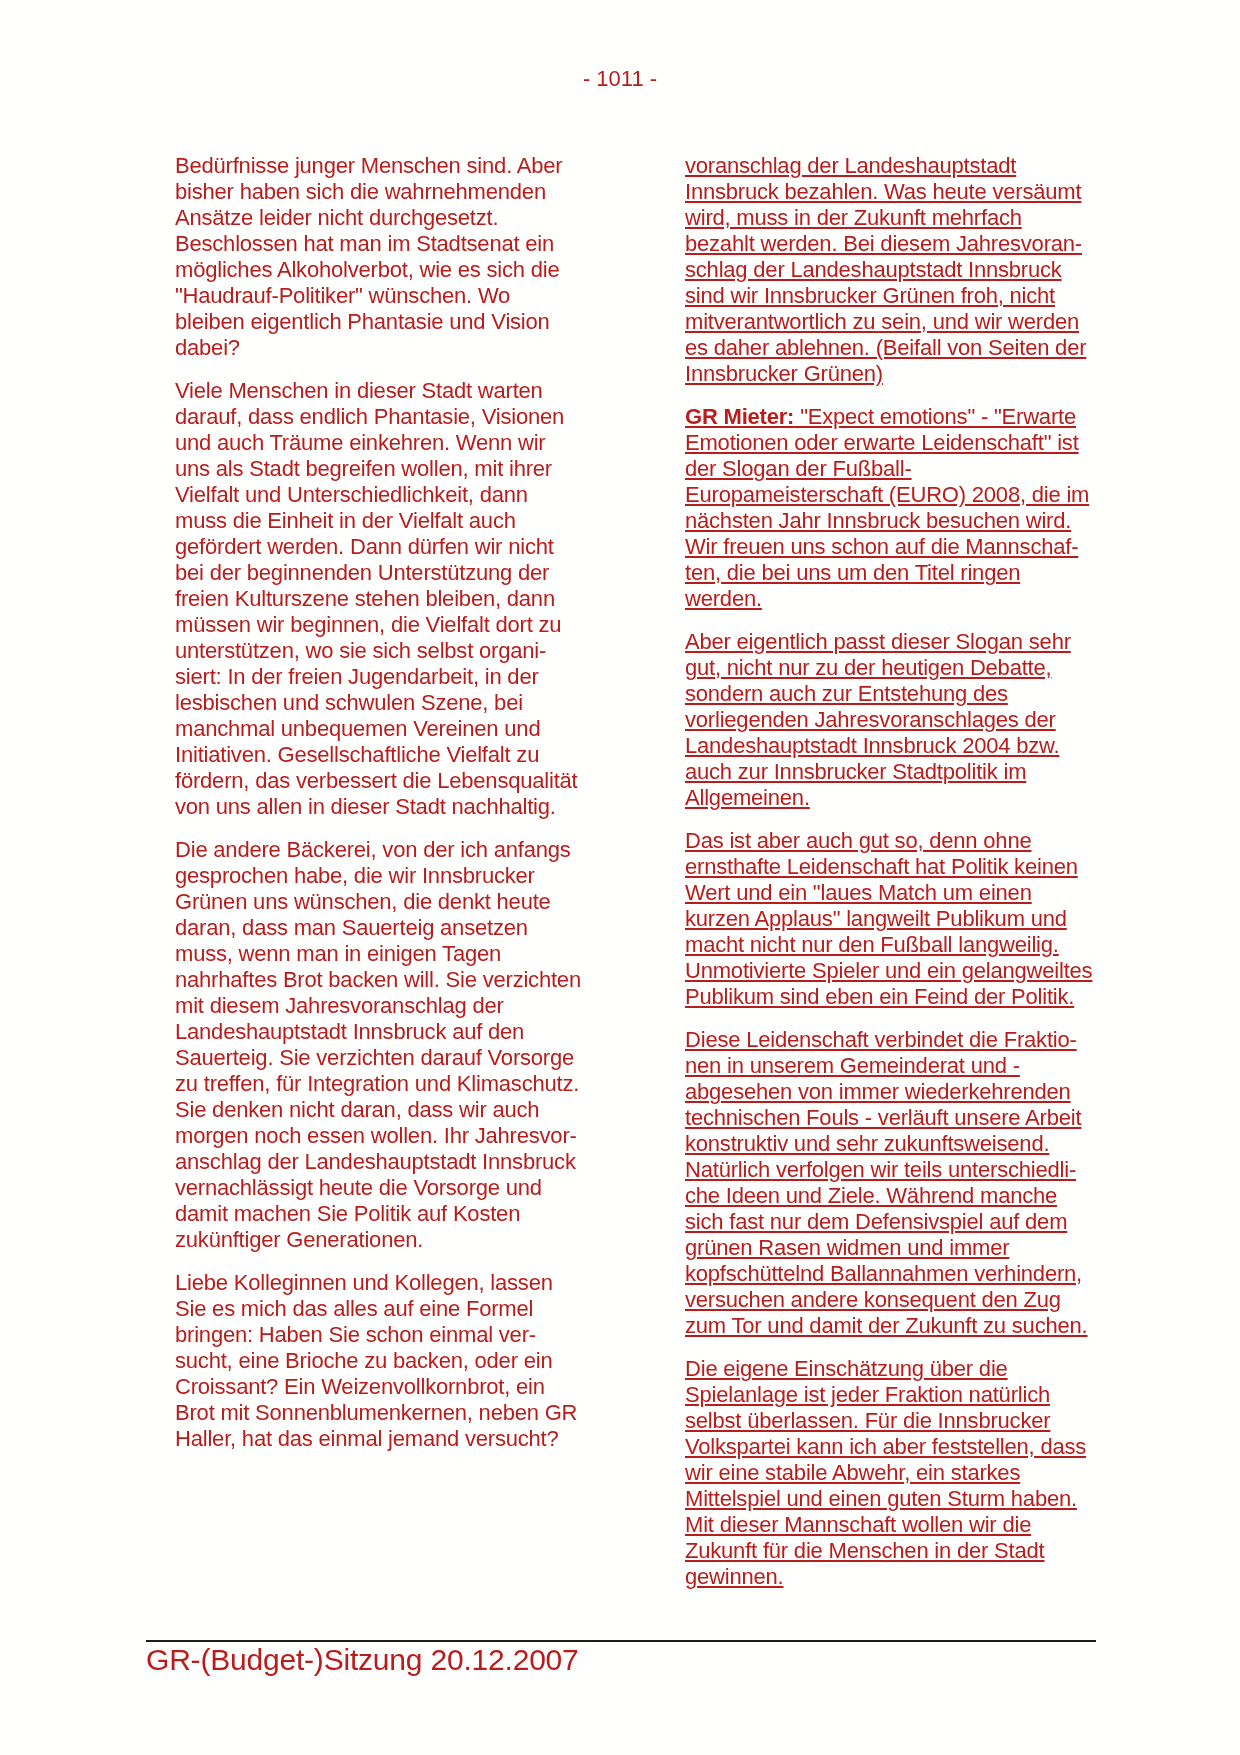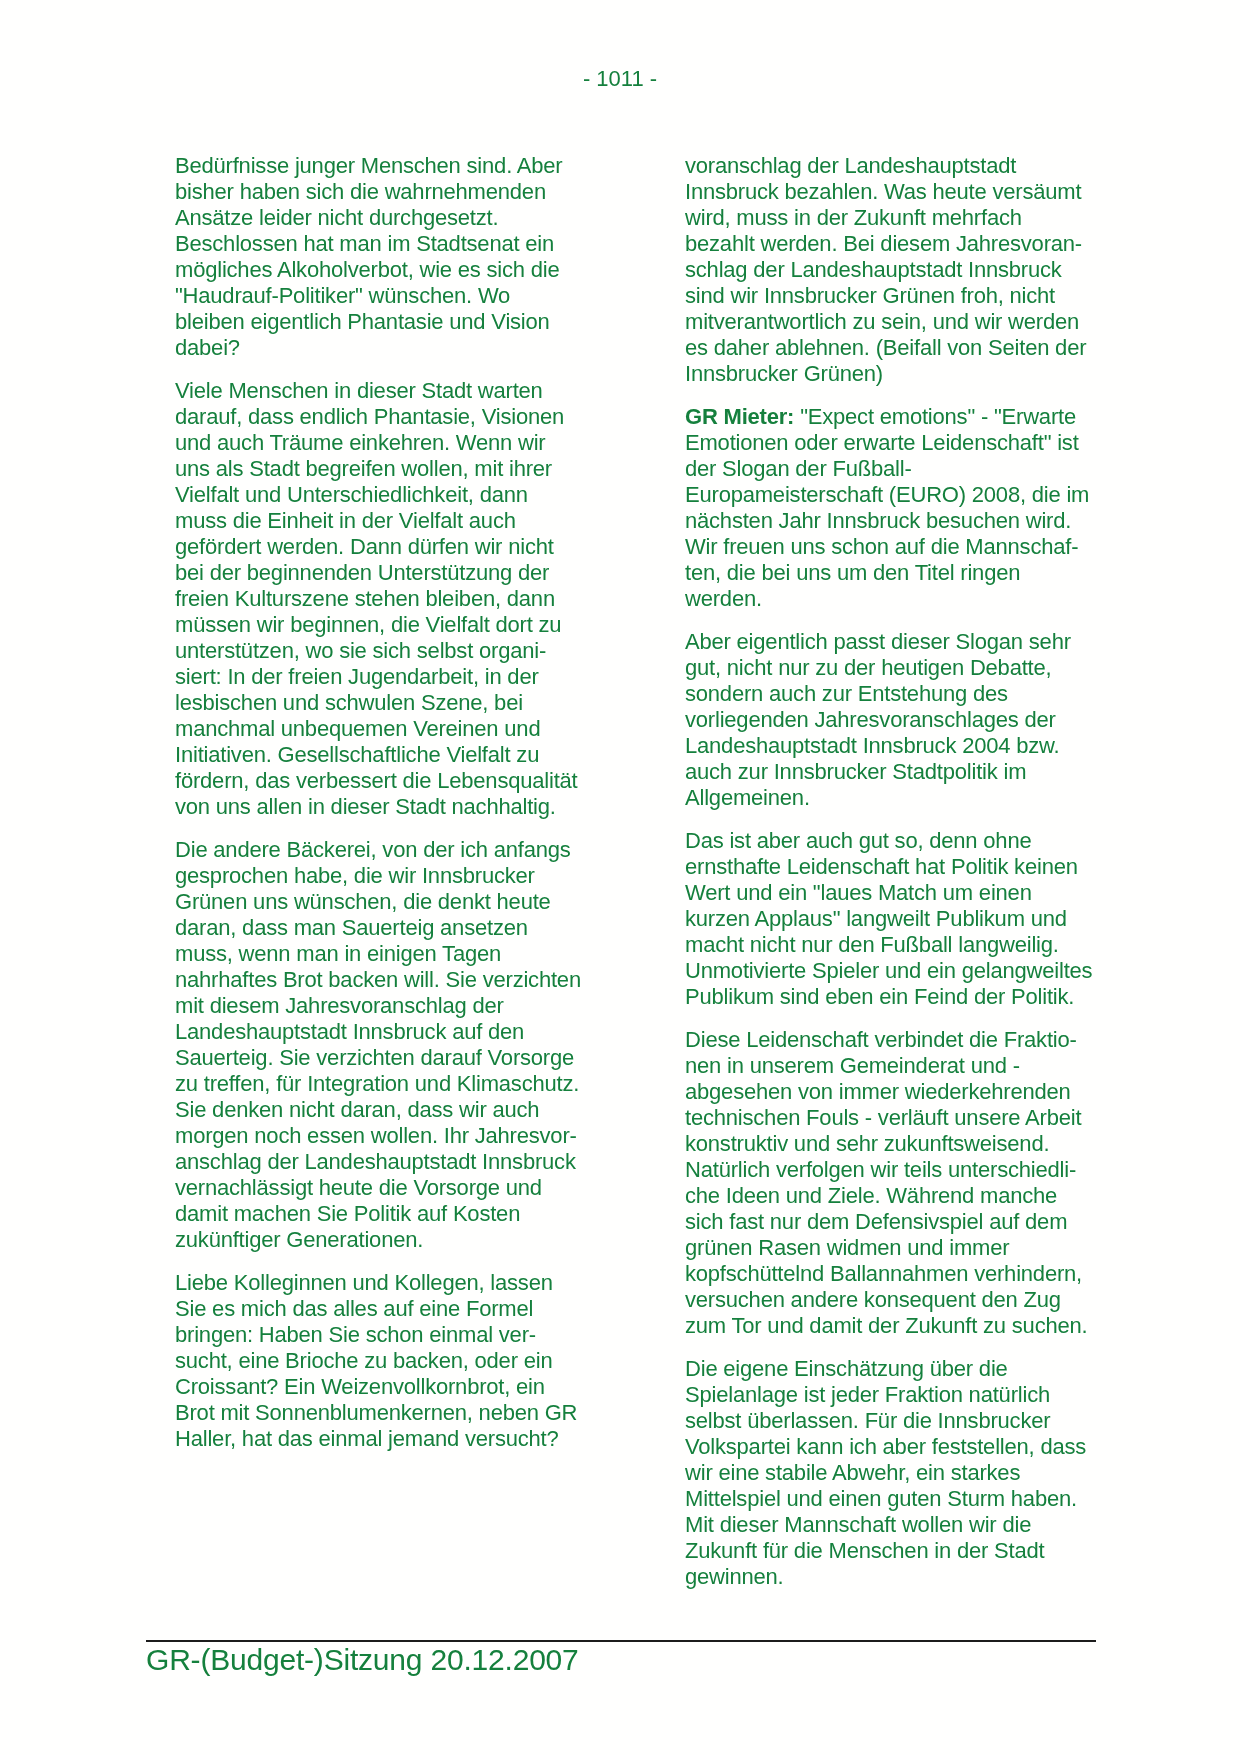--- a/index.html
+++ b/index.html
@@ -6,42 +6,42 @@
     margin: 0;
     padding: 0;
     background: #ffffff;
   }
   .page {
     position: relative;
     width: 1240px;
     height: 1755px;
     background: #fffffe;
     font-family: "Liberation Sans", sans-serif;
-    color: #15803d;
+    color: #b91c1c;
     overflow: hidden;
   }
   .page-number {
     position: absolute;
     top: 66px;
     left: 0;
     width: 1240px;
     text-align: center;
     font-size: 22px;
     line-height: 26px;
     white-space: pre;
   }
   .col {
     position: absolute;
     top: 153px;
     font-size: 22px;
     line-height: 26px;
     margin-left: 27px;
   }
   .col-left  { left: 148px; width: 448px; }
-  .col-right { left: 658px; width: 448px; }
+  .col-right { left: 658px; width: 448px; text-decoration: underline; }
   .col p {
     margin: 0 0 17px 0;
     white-space: pre;           
     letter-spacing: -0.2px;
   }
   .speaker {
     font-weight: bold;
   }
   .footer {
     position: absolute;

